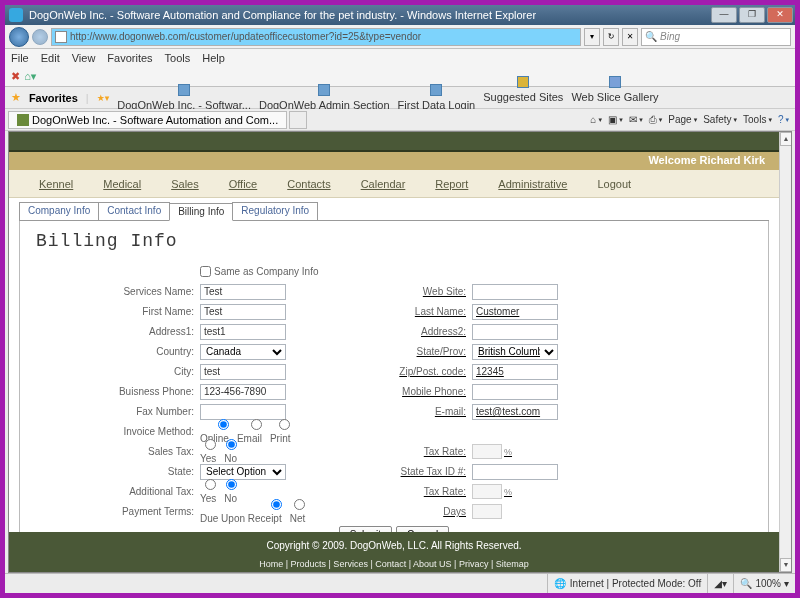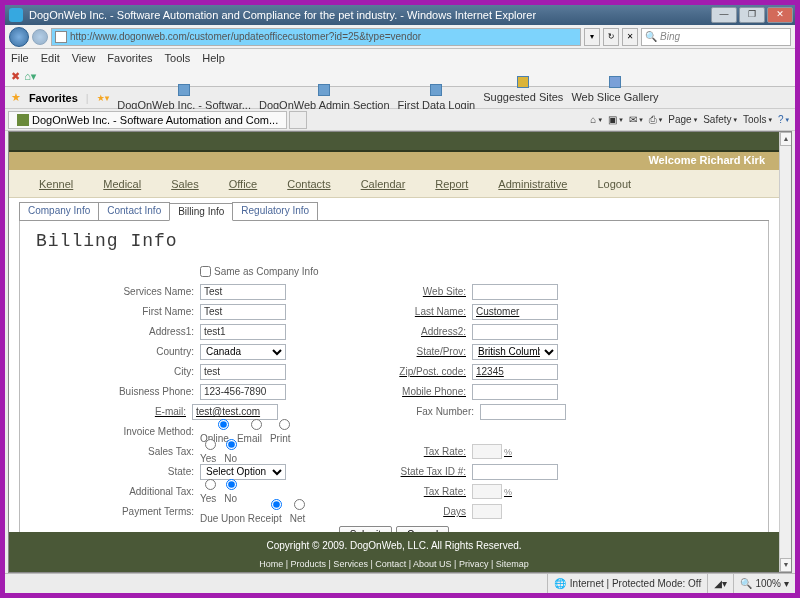--- a/index.html
+++ b/index.html
@@ -275,27 +275,27 @@
               <div class="col col-l">
                   <div class="lbl">Buisness Phone:</div>
                   <input class="inp" value="123-456-7890" style="">
                 </div>
               <div class="col col-r">
                   <div class="lbl-r">Mobile Phone:</div>
                   <input class="inp" value="" style="">
                 </div>
             </div>
             <div class="row">
+              <div class="col col-l">
+                  <div class="lbl">Fax Number:</div>
+                  <input class="inp" value="" style="">
+                </div>
               <div class="col col-r">
                   <div class="lbl-r">E-mail:</div>
                   <input class="inp" value="test@test.com" style="">
-                </div>
-              <div class="col col-l">
-                  <div class="lbl">Fax Number:</div>
-                  <input class="inp" value="" style="">
                 </div>
             </div>
             <div class="row">
               <div class="col col-l">
                   <div class="lbl">Invoice Method:</div>
                 <div class="radgroup">
                   <label class="rad">
                       <input type="radio" name="inv" checked="" style="">
                       <span>Online</span>
                     </label>

